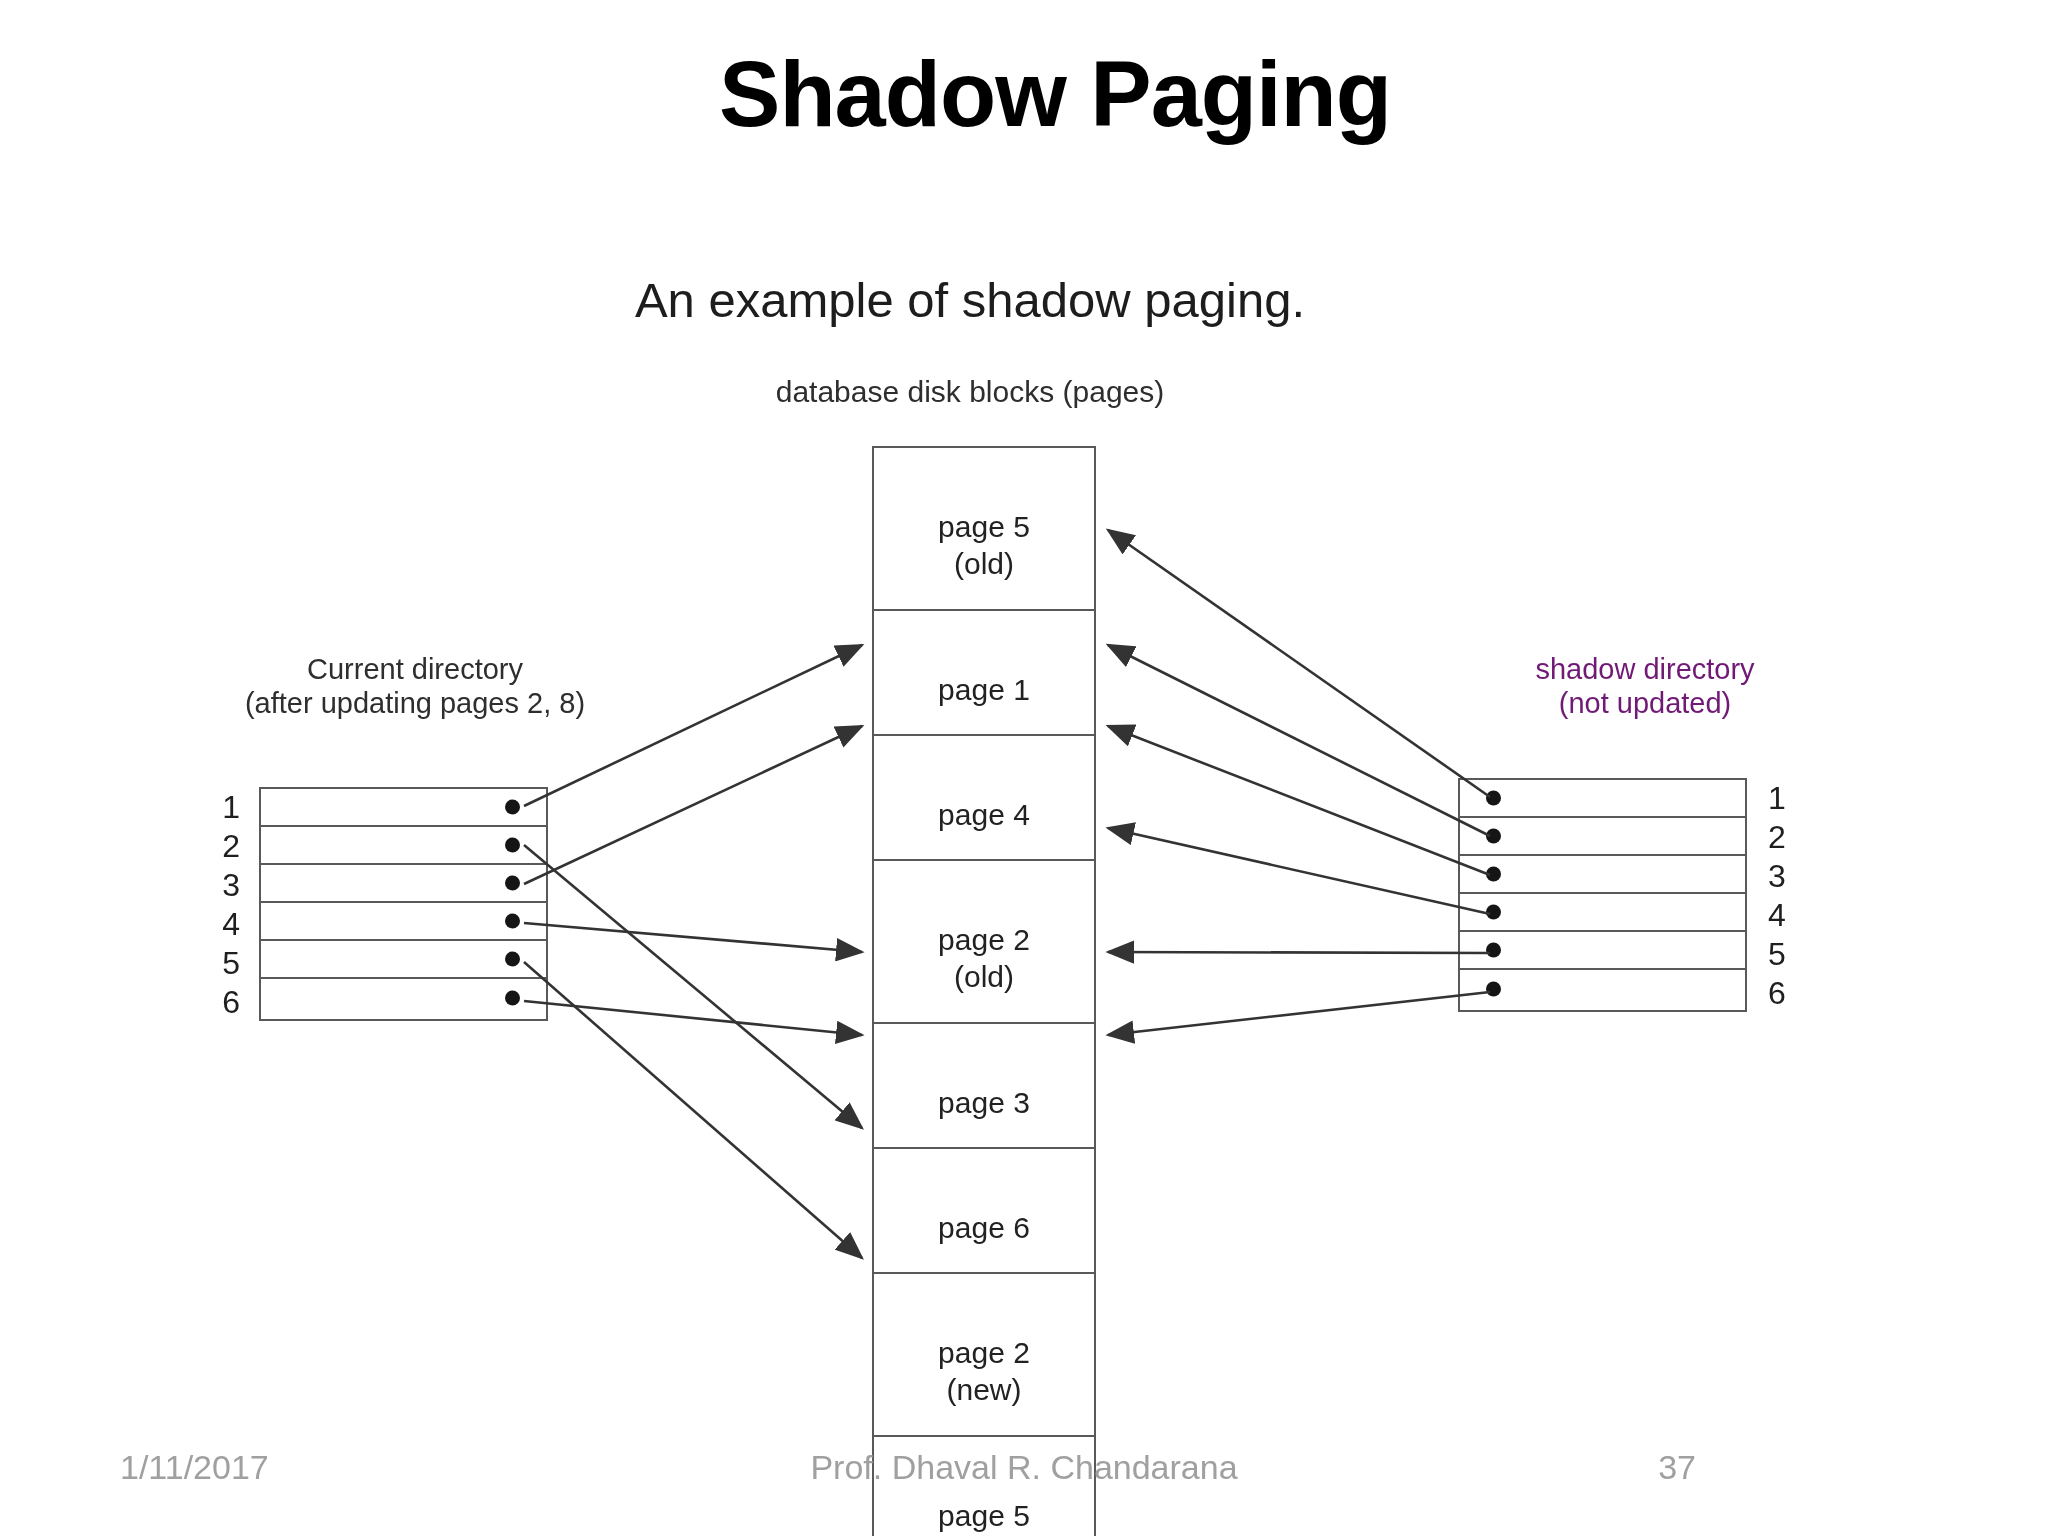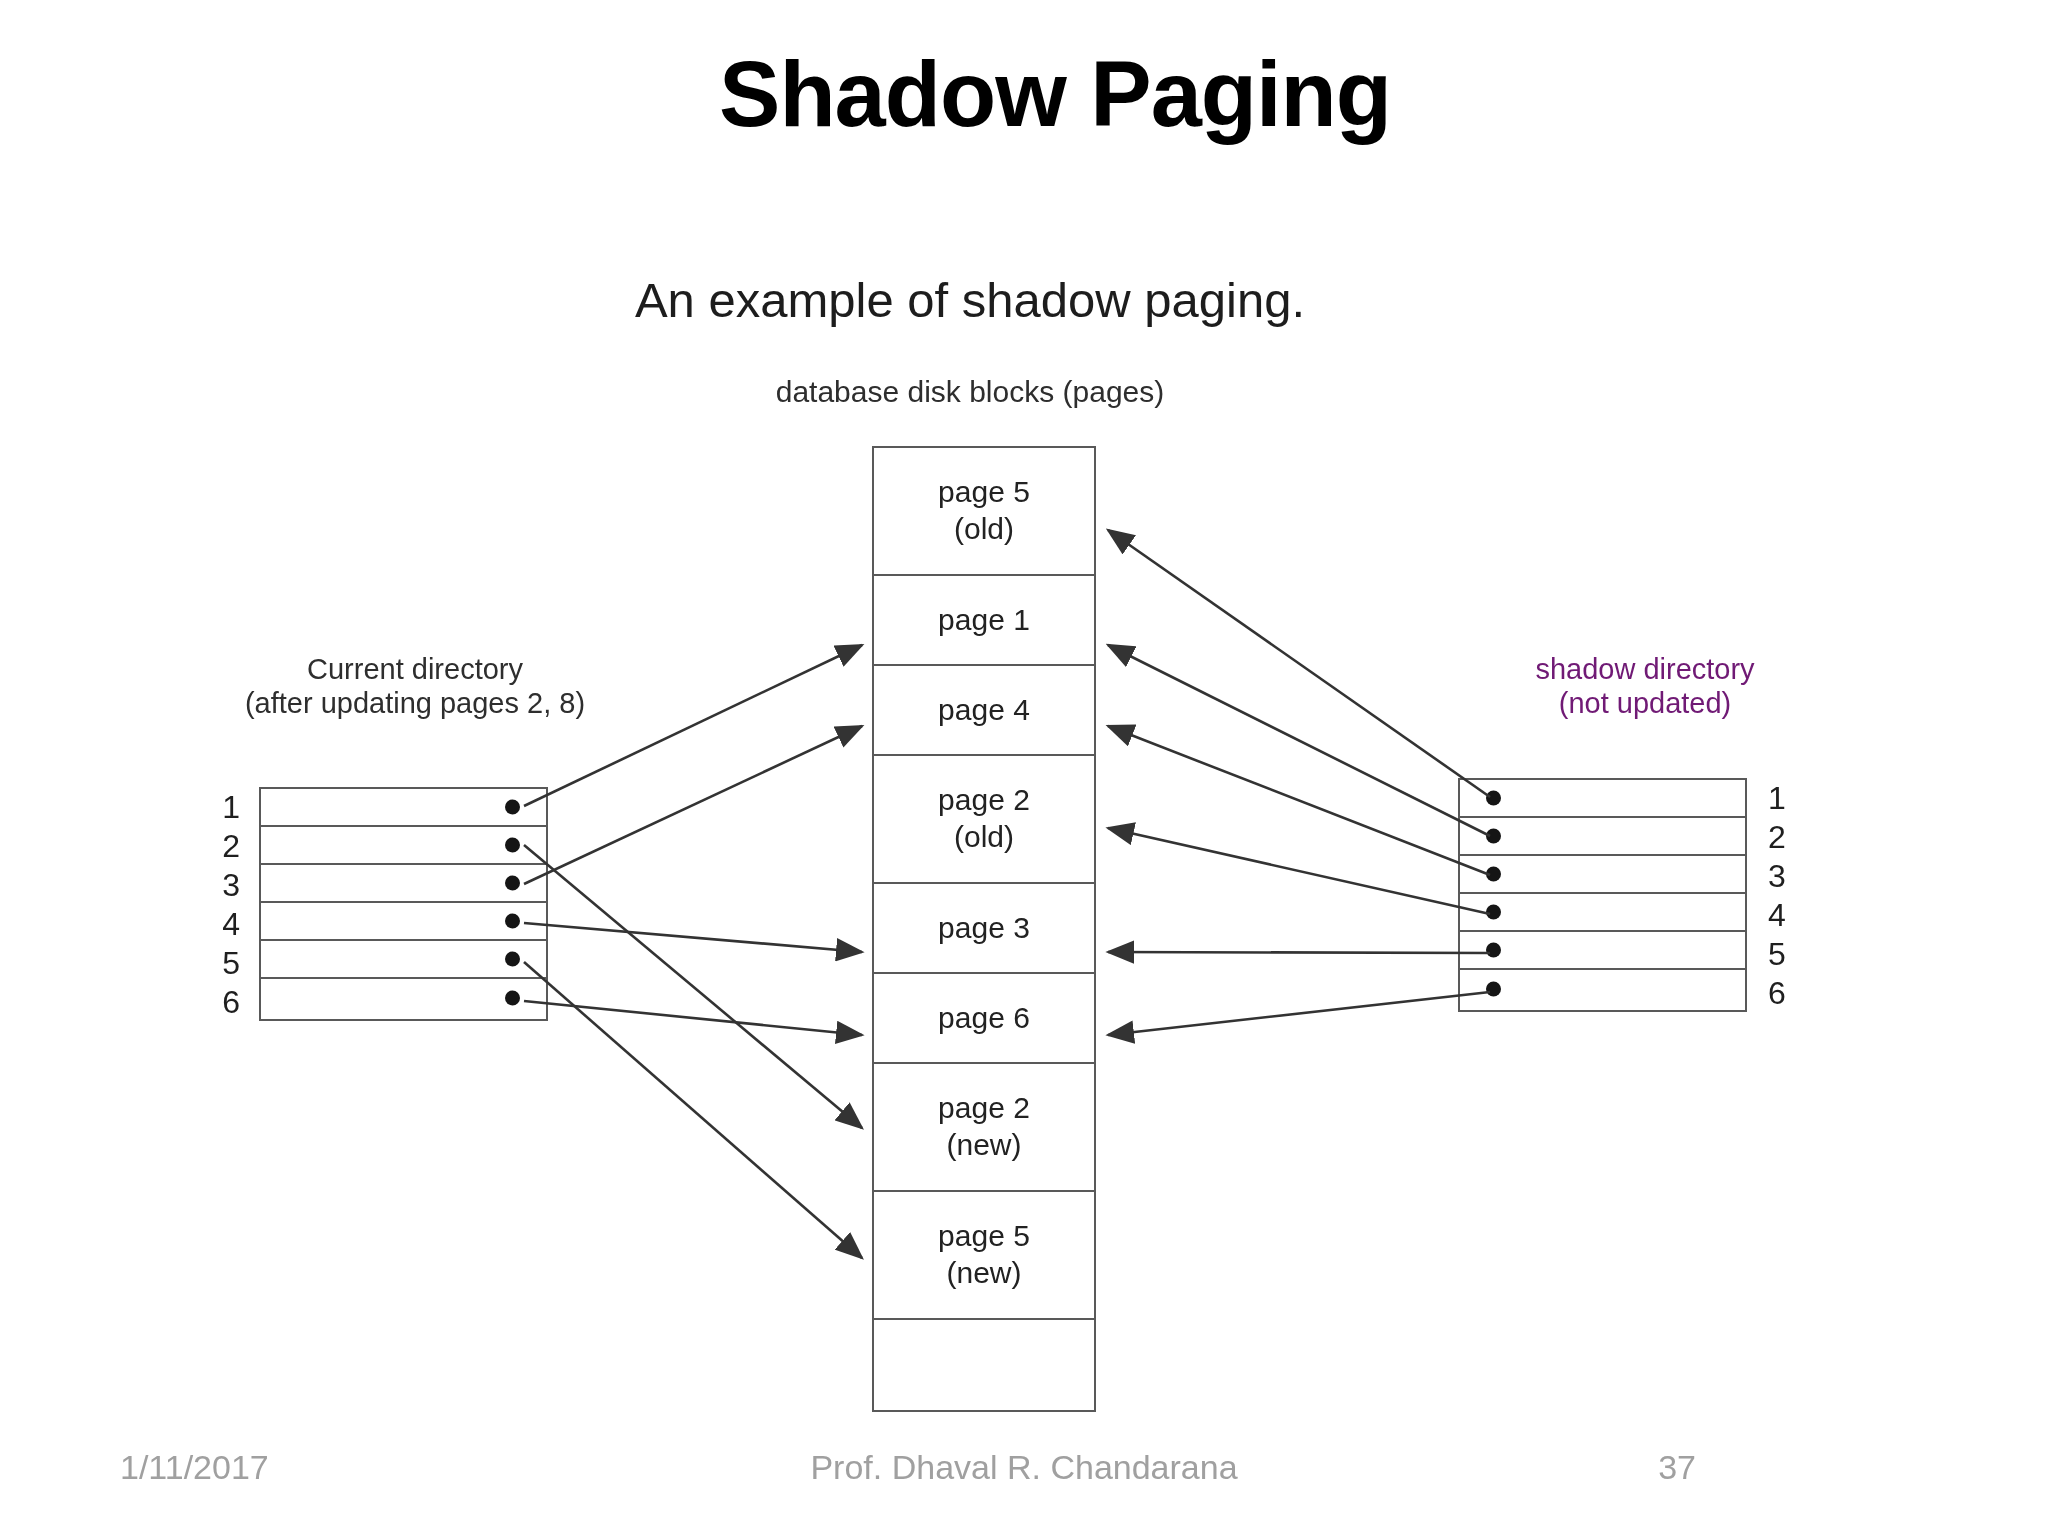--- a/index.html
+++ b/index.html
@@ -164,20 +164,21 @@
   .block {
     border-bottom: 2px solid #595959;
     display: flex;
     flex-direction: column;
     align-items: center;
     justify-content: center;
     color: #222222;
     font-size: 30px;
     line-height: 1.22;
     text-align: center;
+    margin-top: 35px;
   }
   .block:last-child { border-bottom: none; }
   .block.tall  { height: 128px; }
   .block.short { height: 90px; }
   .block-sub { display: block; }
 
   
   #arrow-layer {
     position: absolute;
     left: 0;

